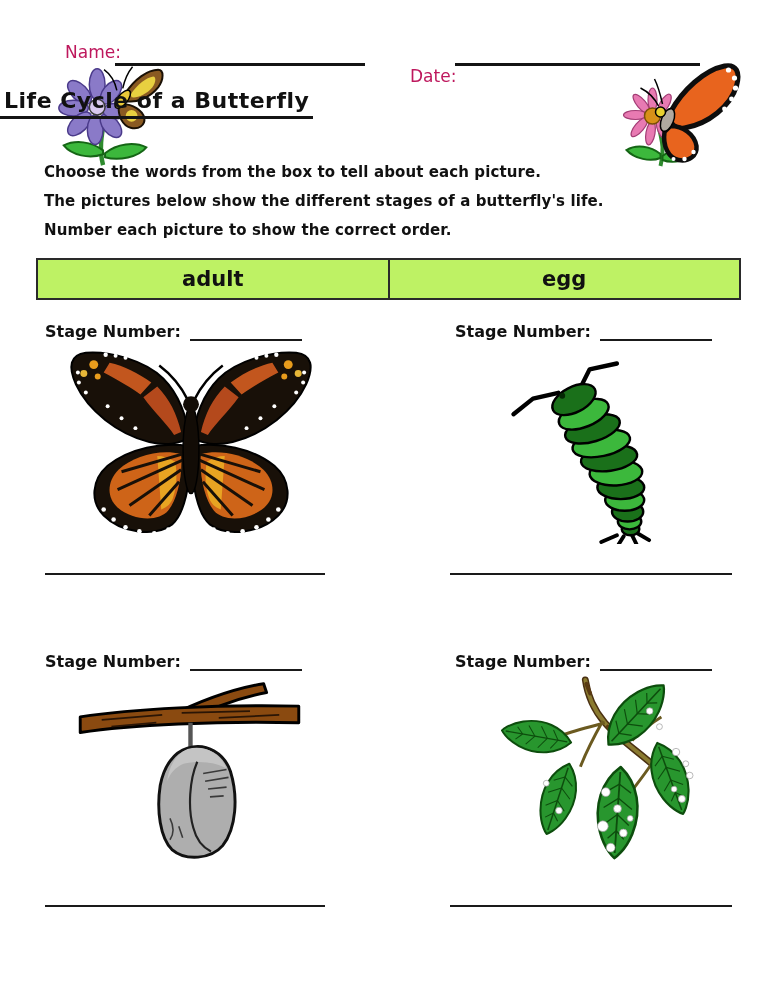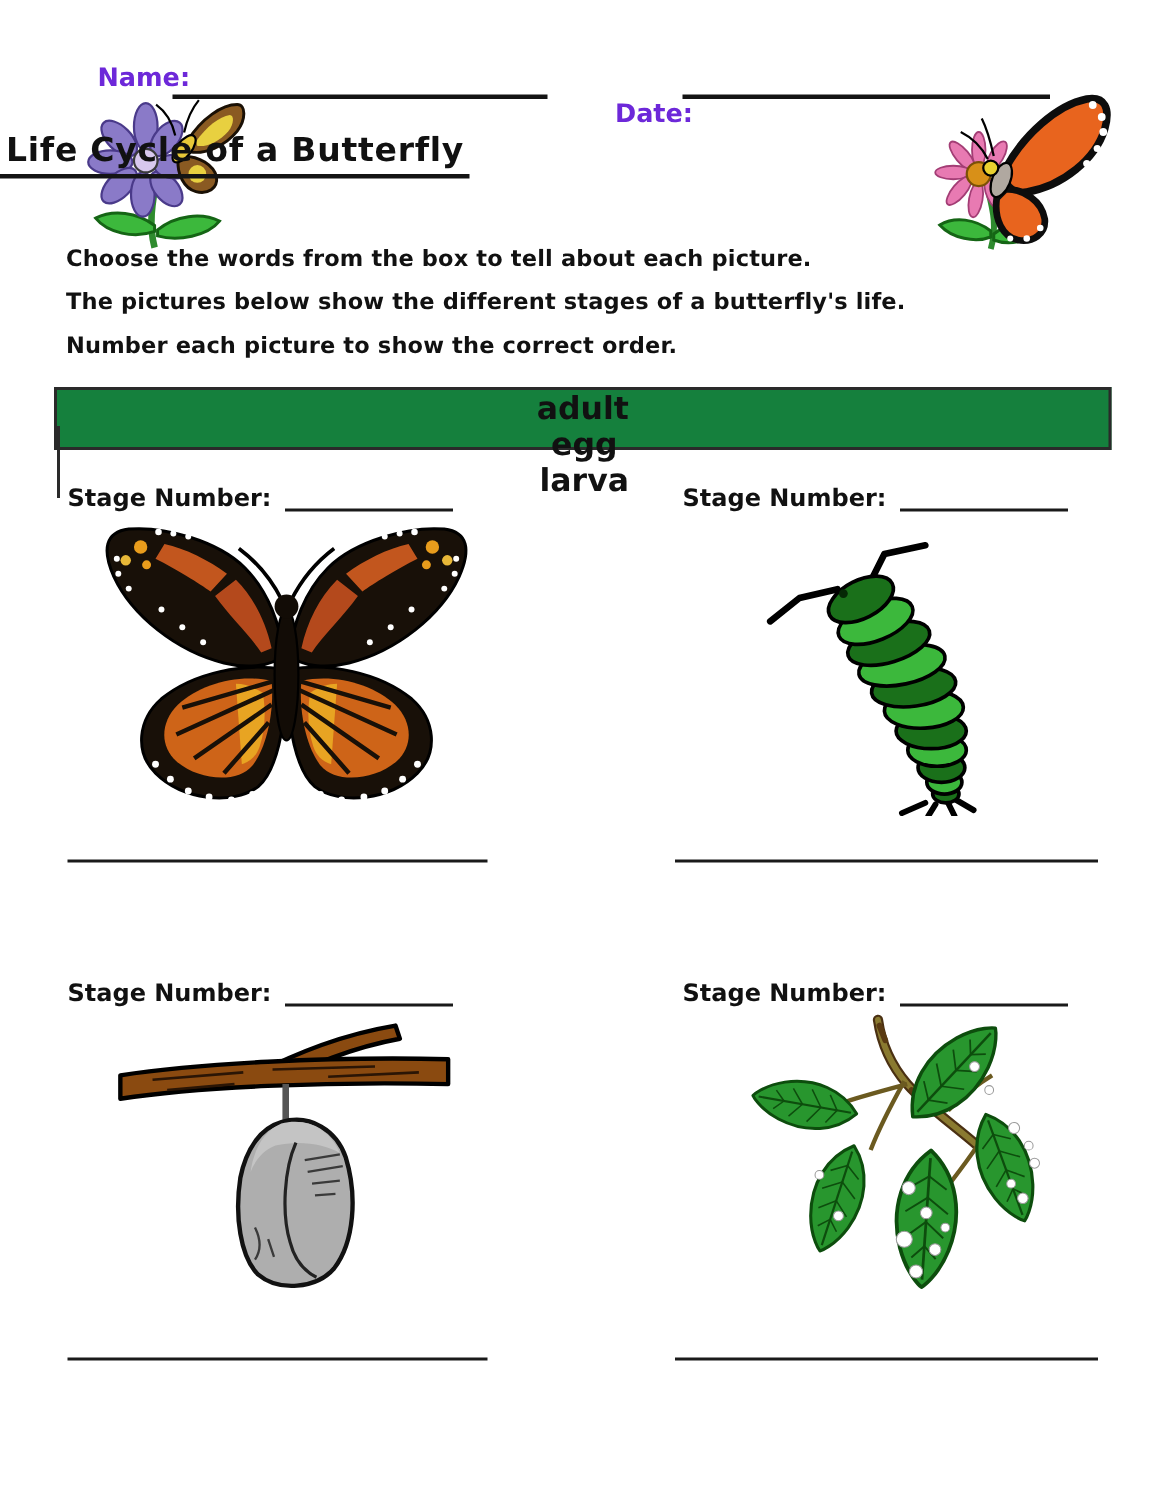--- a/index.html
+++ b/index.html
@@ -1,27 +1,27 @@
 <!DOCTYPE html>
 <html><head>
 <meta charset="utf-8">
 <style>
   html,body{margin:0;padding:0;background:#fff;}
   .page{position:relative;width:773px;height:1000px;background:#ffffff;
         font-family:"DejaVu Sans", sans-serif;color:#111;overflow:hidden;}
   .abs{position:absolute;}
-  .lbl{font-weight:700;color:#6d28d9;}
+  .lbl{font-weight:400;color:#be185d;}
   .uline{border-bottom:3px solid #141414;height:22px;}
   .thinline{border-bottom:2.5px solid #1a1a1a;}
   .title-wrap{left:0;right:0;top:88px;}
   .title{display:inline-block;font-size:22px;font-weight:700;
          border-bottom:3px solid #141414;padding:0 4px 3px 4px;letter-spacing:.5px;}
   .instr{left:44px;top:158px;font-size:15px;font-weight:700;line-height:29px;letter-spacing:.1px;}
   .wordbox{left:36px;top:258px;width:701px;height:38px;display:flex;
-           border:2px solid #2a2a2a;background:#15803d;flex-direction:column;}
+           border:2px solid #2a2a2a;background:#bef264;}
   .wordcell{flex:1;display:flex;align-items:center;justify-content:center;
             font-size:21px;font-weight:700;border-left:2px solid #2a2a2a;}
   .wordcell:first-child{border-left:none;}
   .stage{display:flex;align-items:flex-end;font-size:16px;font-weight:700;}
   .stage-line{display:inline-block;width:112px;border-bottom:2.5px solid #1a1a1a;
               margin-left:9px;height:16px;}
   .ansline{height:2px;}
   .copyright{font-size:14.5px;font-weight:700;letter-spacing:.2px;}
   svg{display:block;}
 </style>
@@ -99,21 +99,20 @@
 
   <div class="abs instr">
     <div>Choose the words from the box to tell about each picture.</div>
     <div>The pictures below show the different stages of a butterfly's life.</div>
     <div>Number each picture to show the correct order.</div>
   </div>
 
   <div class="abs wordbox">
     <div class="wordcell">adult</div>
     <div class="wordcell">egg</div>
-    <div class="wordcell">larva</div>
   </div>
 
   <div class="abs stage" style="left:45px;top:322px;">
     <span>Stage Number:</span>
     <span class="stage-line"></span>
   </div>
   <svg class="abs" style="left:62px;top:342px;" width="258" height="205" viewBox="0 0 260 205">
     <defs>
       <g id="bw">
         <path d="M132,95 C134,75 142,52 158,36 C176,18 212,8 236,10 C252,12 254,24 246,42 C234,68 204,92 172,100 C156,104 140,102 132,95 Z" fill="#181008" stroke="#000" stroke-width="2"></path>

